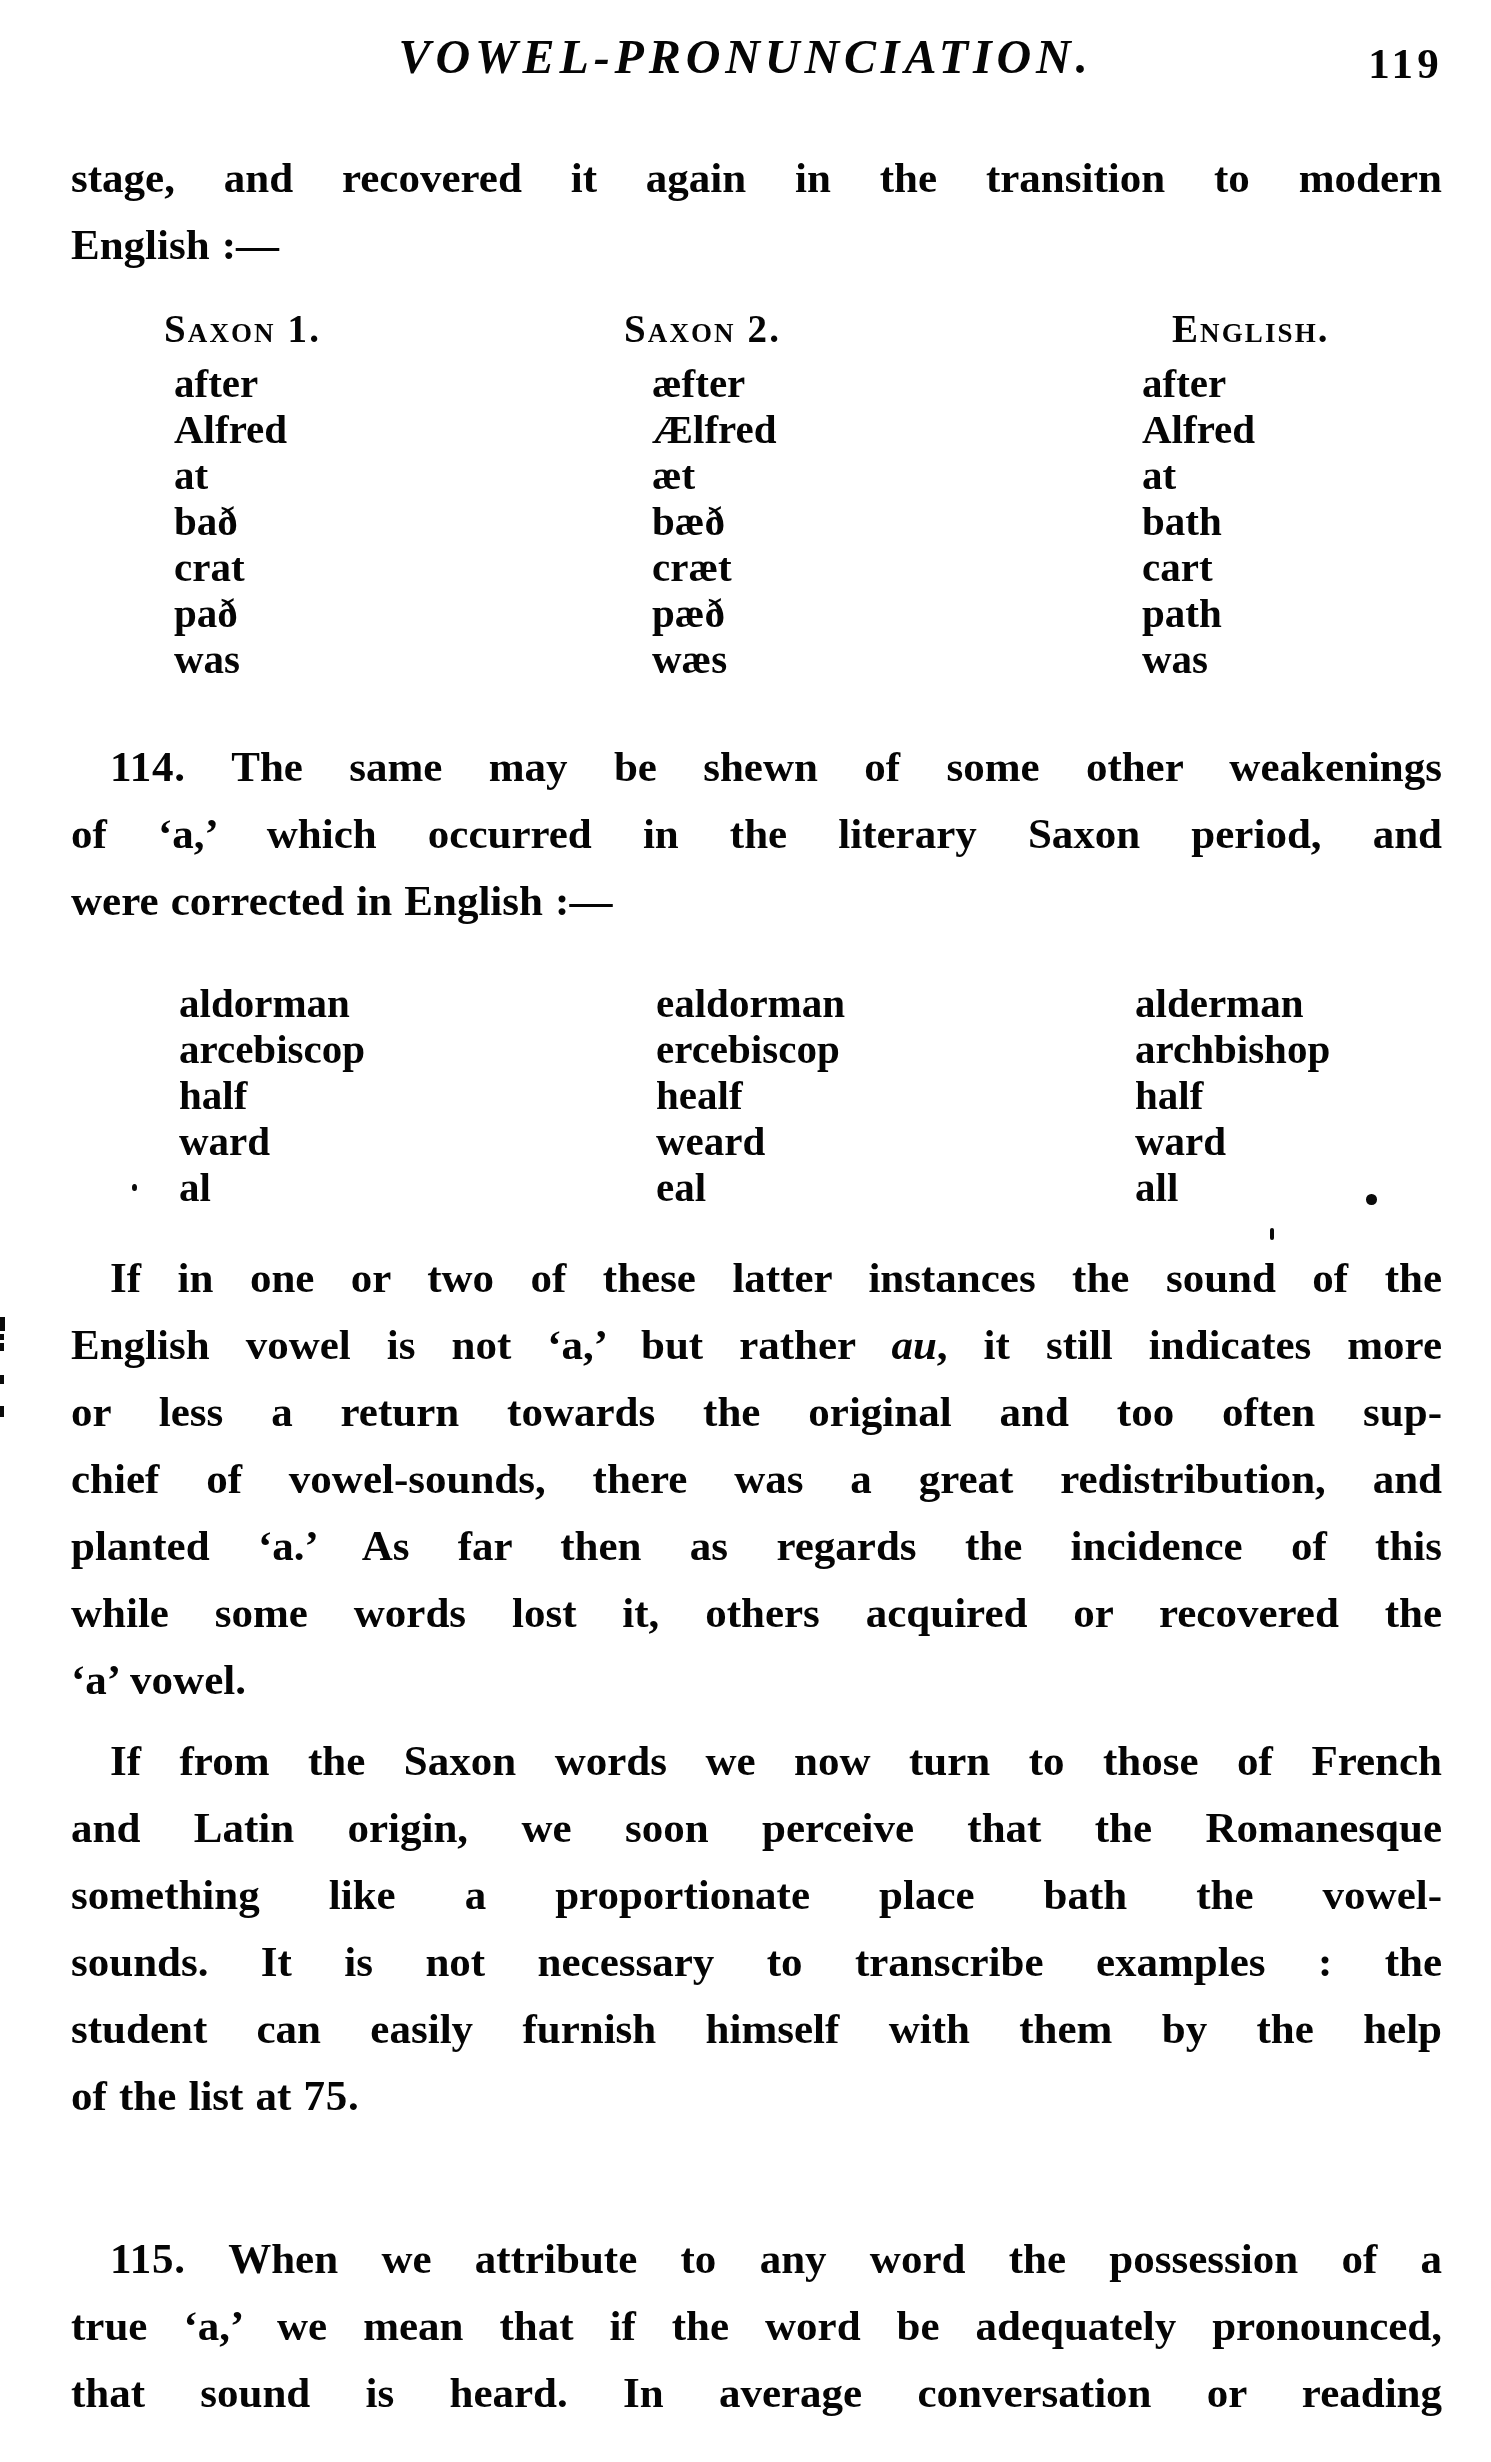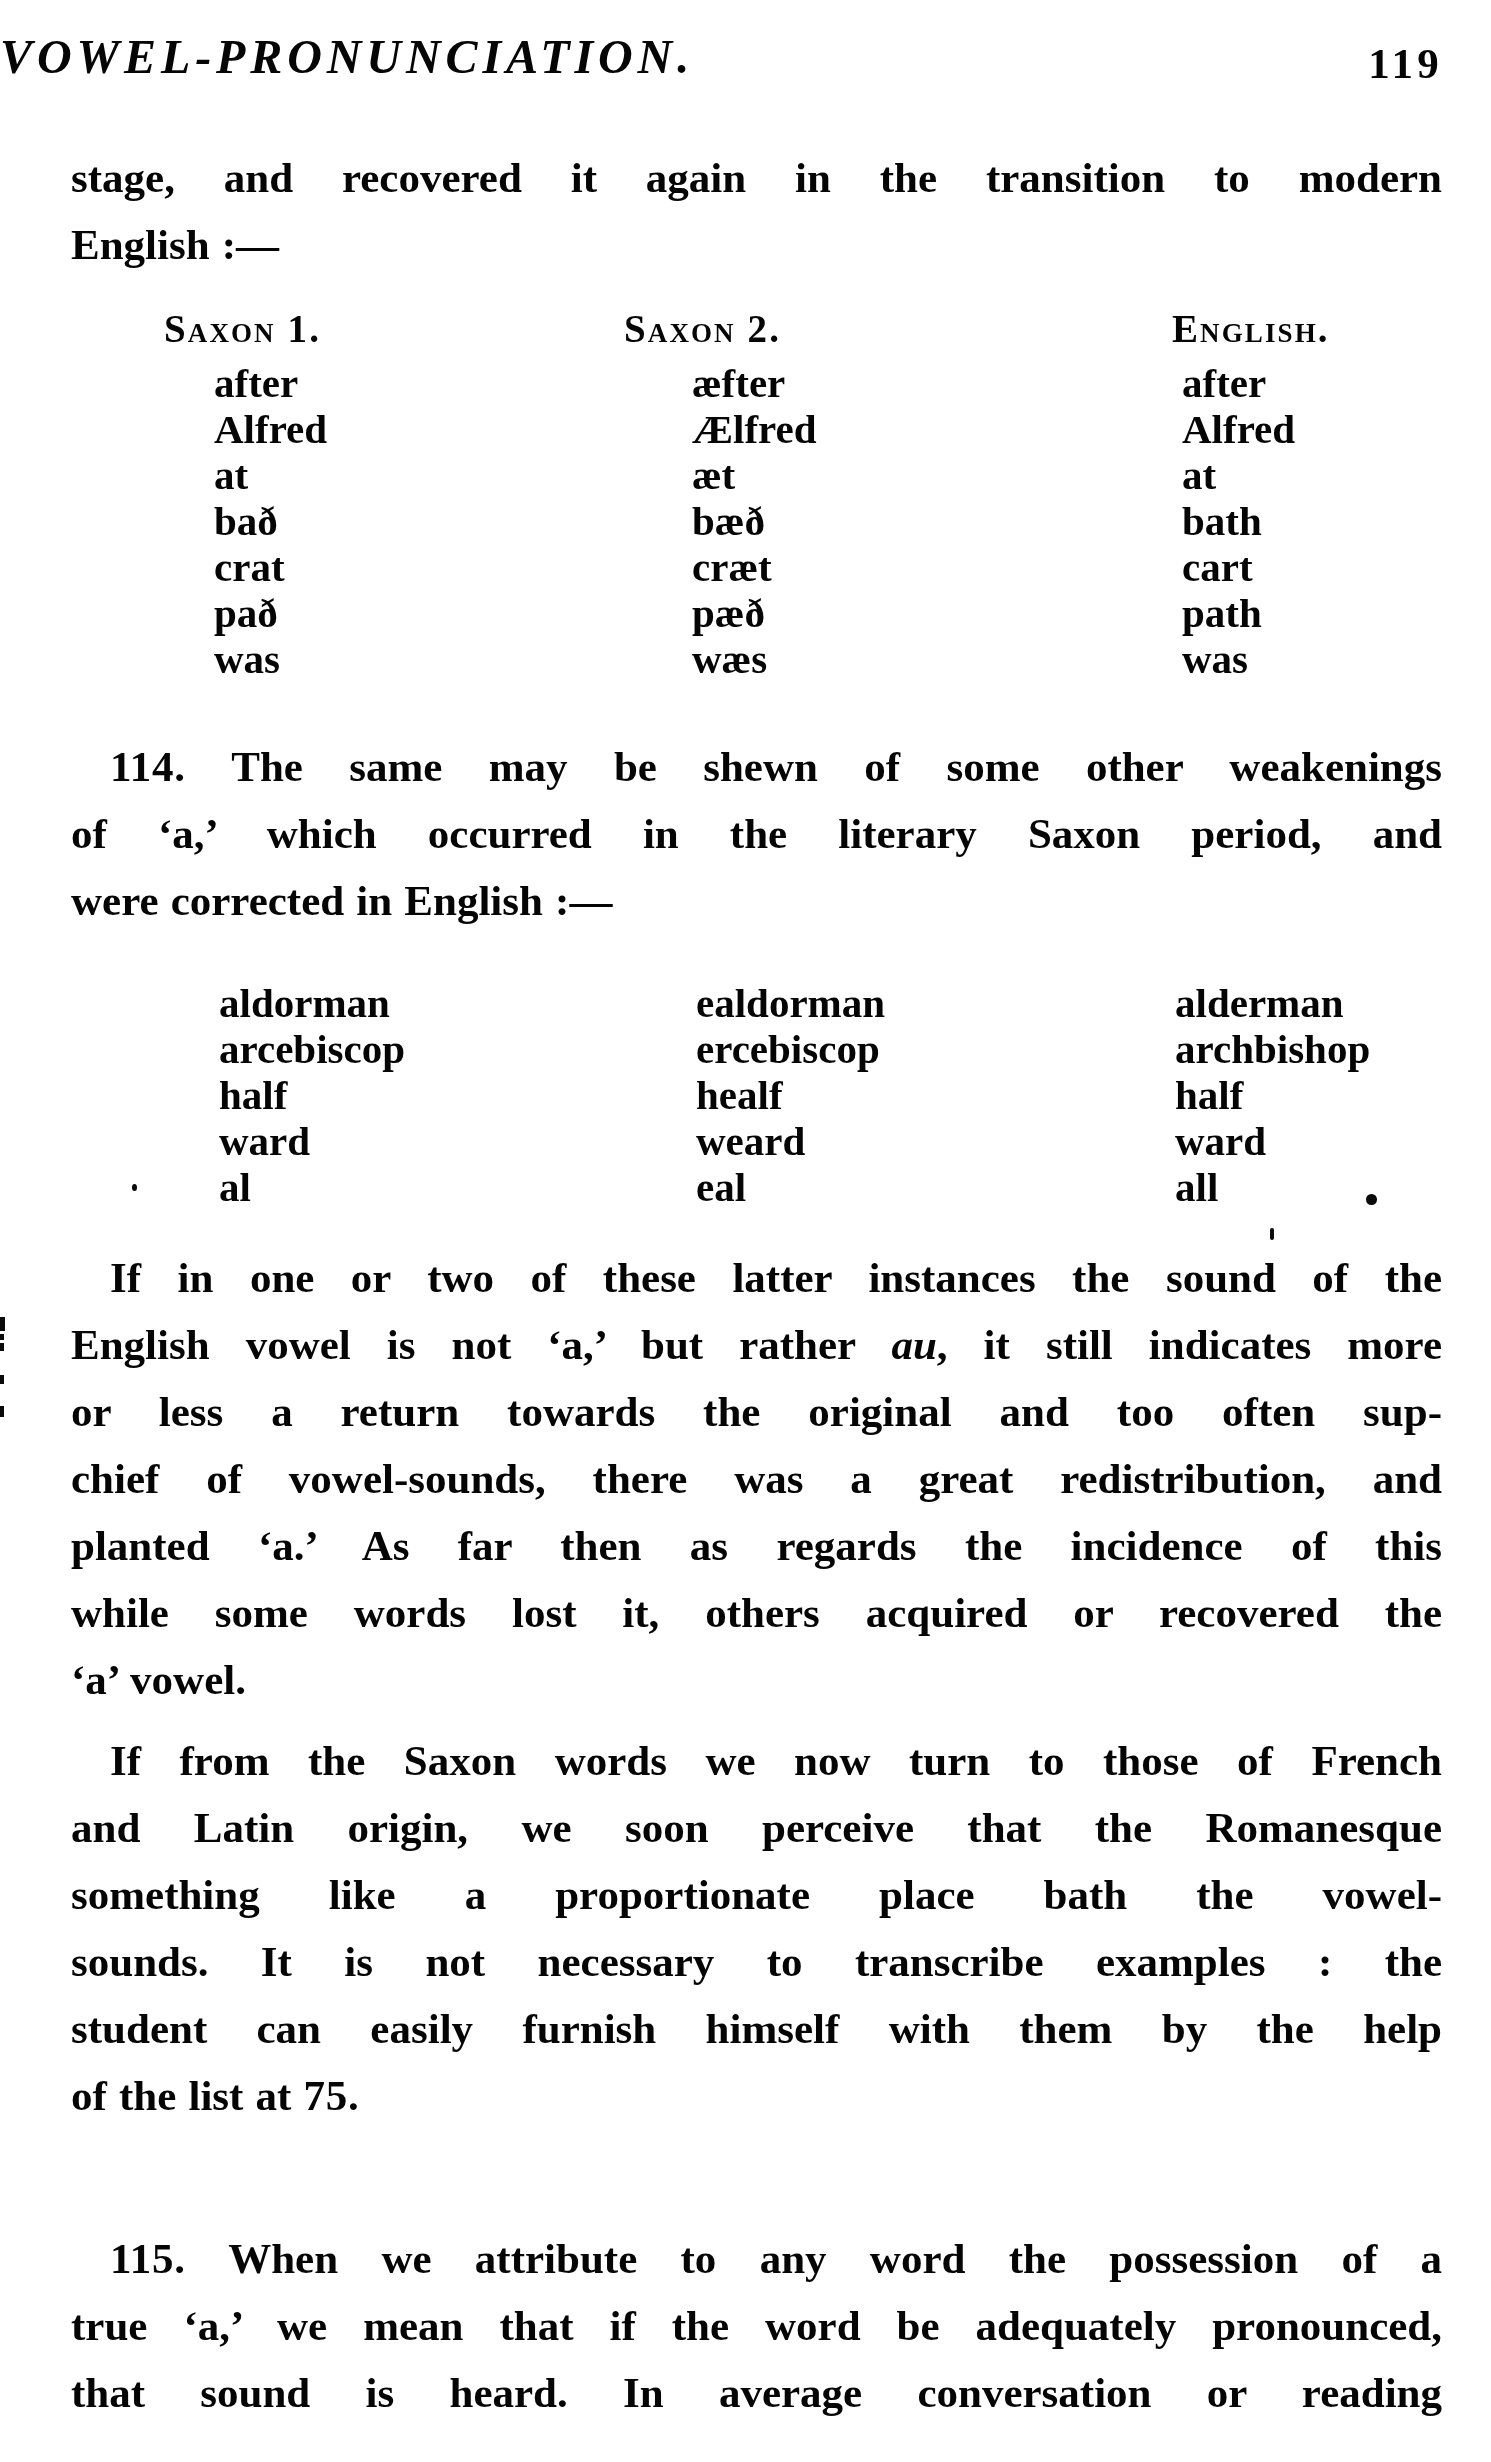--- a/index.html
+++ b/index.html
@@ -4,37 +4,37 @@
 <style>
   html,body{margin:0;padding:0;}
   body{
     width:1491px;height:2462px;background:#ffffff;position:relative;
     font-family:"Liberation Serif","DejaVu Serif",serif;color:#050505;
     font-weight:bold;overflow:hidden;
     -webkit-font-smoothing:antialiased;
   }
   .page{position:absolute;inset:0;}
   
-  .running-head{position:absolute;top:29px;left:0;width:1491px;text-align:left;
+  .running-head{position:absolute;top:29px;left:0;width:1491px;text-align:center;
     font-size:48px;line-height:56px;font-style:italic;letter-spacing:4.9px;}
   .page-number{position:absolute;top:39px;right:48px;font-size:43px;line-height:49px;letter-spacing:4.2px;}
   
   .textcol{position:absolute;left:71px;width:1371px;}
   .line{font-size:43px;line-height:67px;text-align:justify;text-align-last:justify;word-spacing:1.4px;}
   .line.nojust{text-align:left;text-align-last:auto;}
   .line.indent{padding-left:39px;}
   .it{font-style:italic;}
   .num{letter-spacing:0.7px;text-align:center;}
   
   .wtable{position:absolute;left:0;width:1491px;}
   .theader{position:absolute;left:0;width:1491px;height:46px;}
   .thcell{position:absolute;font-size:39px;line-height:46px;font-variant:small-caps;letter-spacing:2.1px;}
   .t1h .h0{left:164px;} .t1h .h1{left:624px;} .t1h .h2{left:1172px;}
   .trow{position:relative;height:46px;}
-  .tcell{position:absolute;font-size:41px;line-height:46px;margin-left:40px;}
+  .tcell{position:absolute;font-size:41px;line-height:46px;}
   .t1 .c0{left:174px;} .t1 .c1{left:652px;} .t1 .c2{left:1142px;}
   .t2 .c0{left:179px;} .t2 .c1{left:656px;} .t2 .c2{left:1135px;}
   
   .artifact{position:absolute;background:#0a0a0a;}
   .a-dash1{left:0;top:1317px;width:4.9px;height:14px;}
   .a-dash2{left:0;top:1334px;width:4.2px;height:6.3px;}
   .a-dash3{left:0;top:1343px;width:4.2px;height:7.7px;}
   .a-dash4{left:0;top:1375px;width:3.5px;height:9px;}
   .a-dash5{left:0;top:1406px;width:3.5px;height:10.5px;}
   .a-dot1{left:1366px;top:1194px;width:10.5px;height:10.5px;border-radius:50%;}

